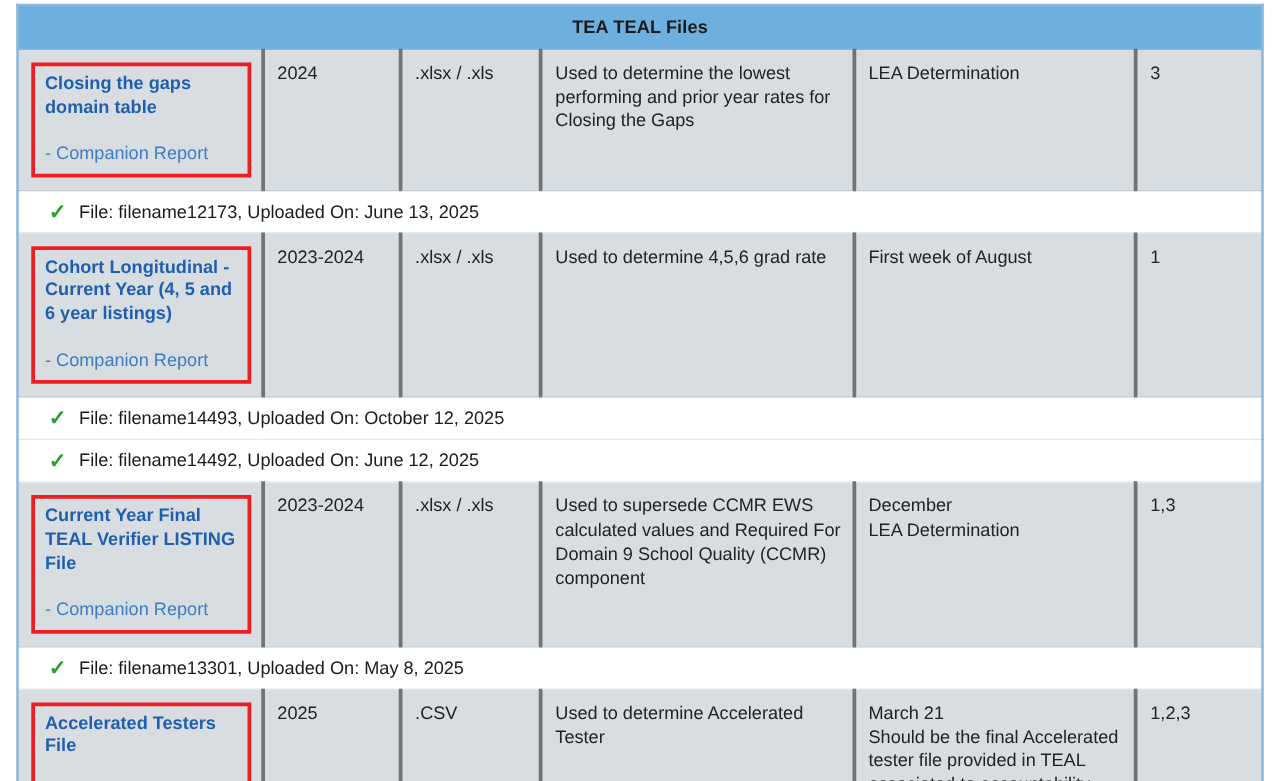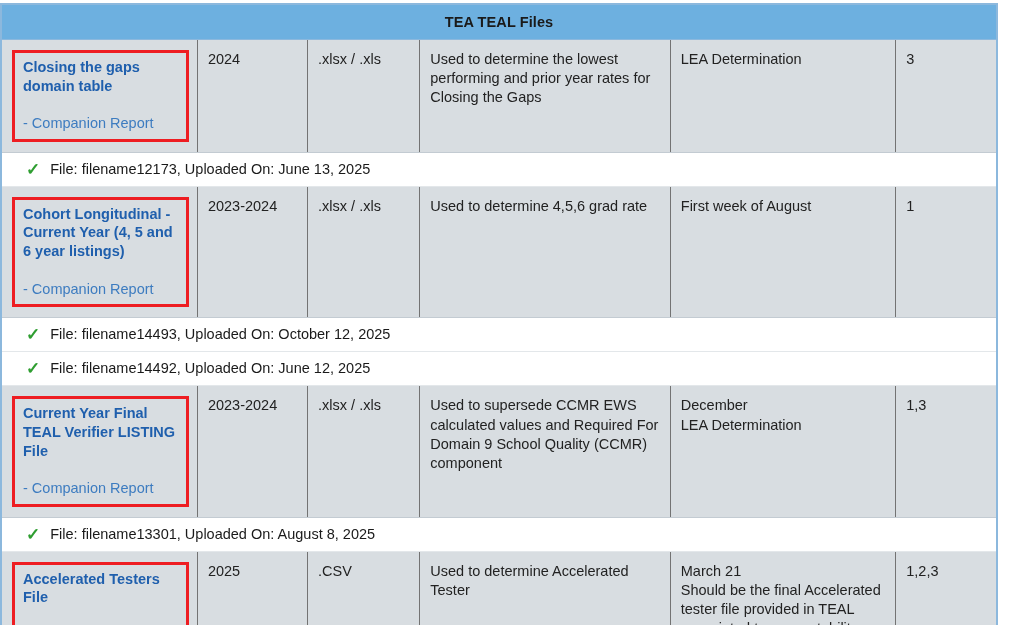--- a/index.html
+++ b/index.html
@@ -9,21 +9,21 @@
     width: 1024px;
     height: 625px;
     background: #ffffff;
     font-family: "Liberation Sans", sans-serif;
   }
 
   #app {
     width: 1024px;
     height: 625px;
     background: #ffffff;
-    padding: 3px 13px 0 0;
+    padding: 3px 13px 0 13px;
     overflow: hidden;
   }
 
   table.teal-table {
     width: 998px;
     border-collapse: collapse;
     table-layout: fixed;
     border-left: 2px solid #8cb8dd;
     border-right: 2px solid #8cb8dd;
     border-top: 2px solid #8cb8dd;
@@ -40,21 +40,21 @@
     border-bottom: 1px solid #8cb8dd;
     letter-spacing: 0.1px;
   }
 
   tr.data-row > td {
     background: #d8dde1;
     vertical-align: top;
     padding: 10px 8px 10px 10px;
     font-size: 14.5px;
     color: #222222;
-    border-right: 1px solid #737373;
+    border-right: 3px solid #737373;
     border-bottom: 1px solid #c3cbd2;
     line-height: 1.32;
   }
   tr.data-row > td:last-child { border-right: none; }
 
   td.cell-name {
     padding: 4px 6px 4px 4px;
     border-right: 1px solid #e8ecef;
   }
 
@@ -167,21 +167,21 @@
             </div>
           </td>
           <td class="nowrap-years">2023-2024</td>
           <td>.xlsx / .xls</td>
           <td>Used to supersede CCMR EWS calculated values and Required For Domain 9 School Quality (CCMR) component</td>
           <td class="multi-line">December
 LEA Determination</td>
           <td>1,3</td>
         </tr>
         <tr class="file-row">
-          <td colspan="6"><span class="check-icon">✓</span><span>File: filename13301, Uploaded On: August 8, 2025</span></td>
+          <td colspan="6"><span class="check-icon">✓</span><span>File: filename13301, Uploaded On: May 8, 2025</span></td>
         </tr>
         <tr class="data-row">
           <td class="cell-name">
             <div class="name-box">
               <span class="file-title">Accelerated Testers File</span>
               <a class="companion-link">- Companion Report</a>
             </div>
           </td>
           <td class="nowrap-years">2025</td>
           <td>.CSV</td>

